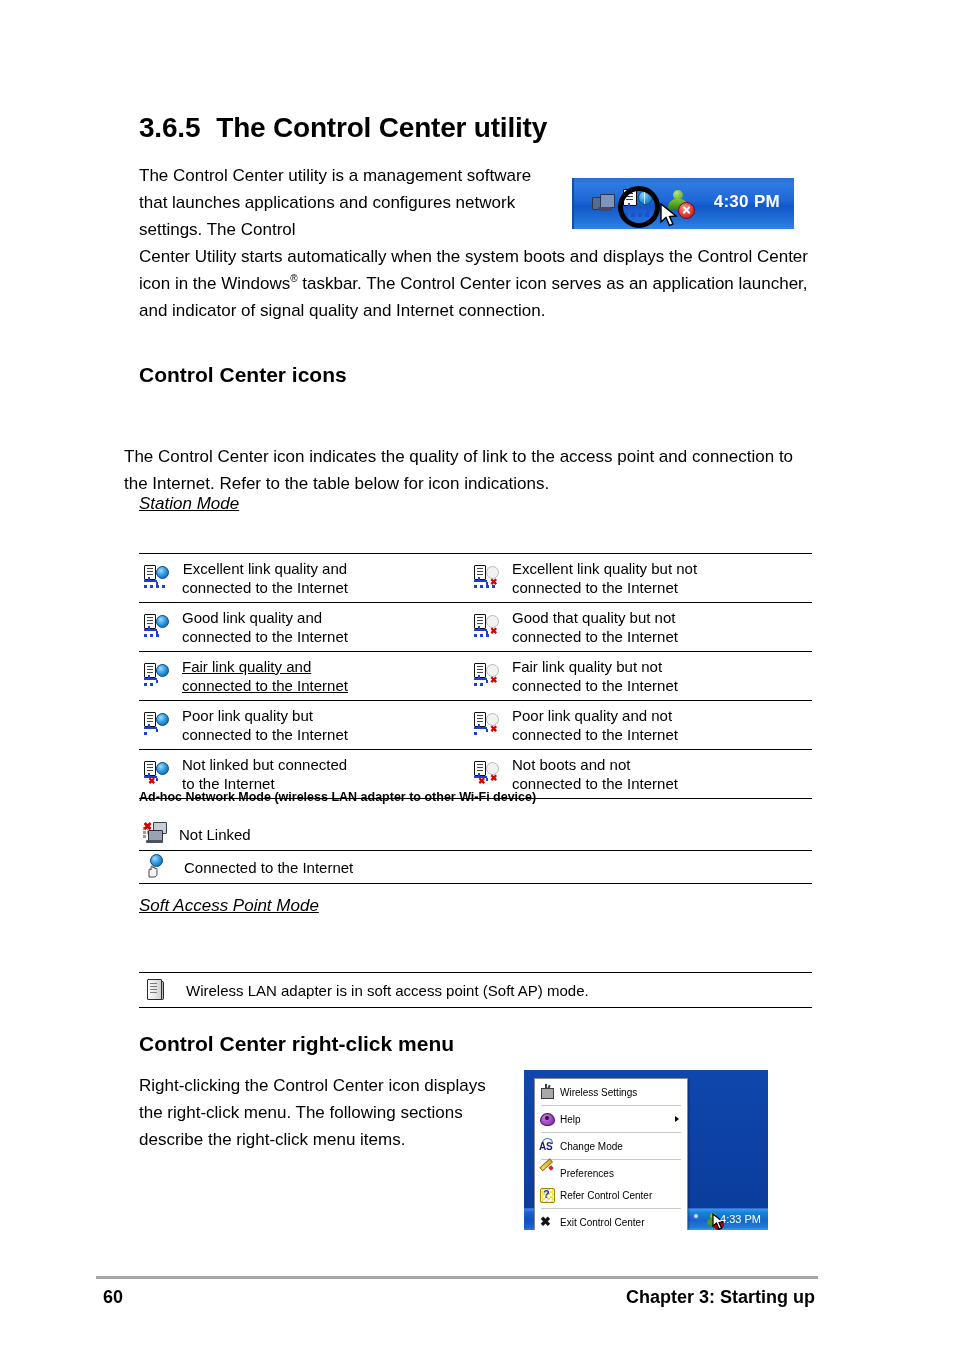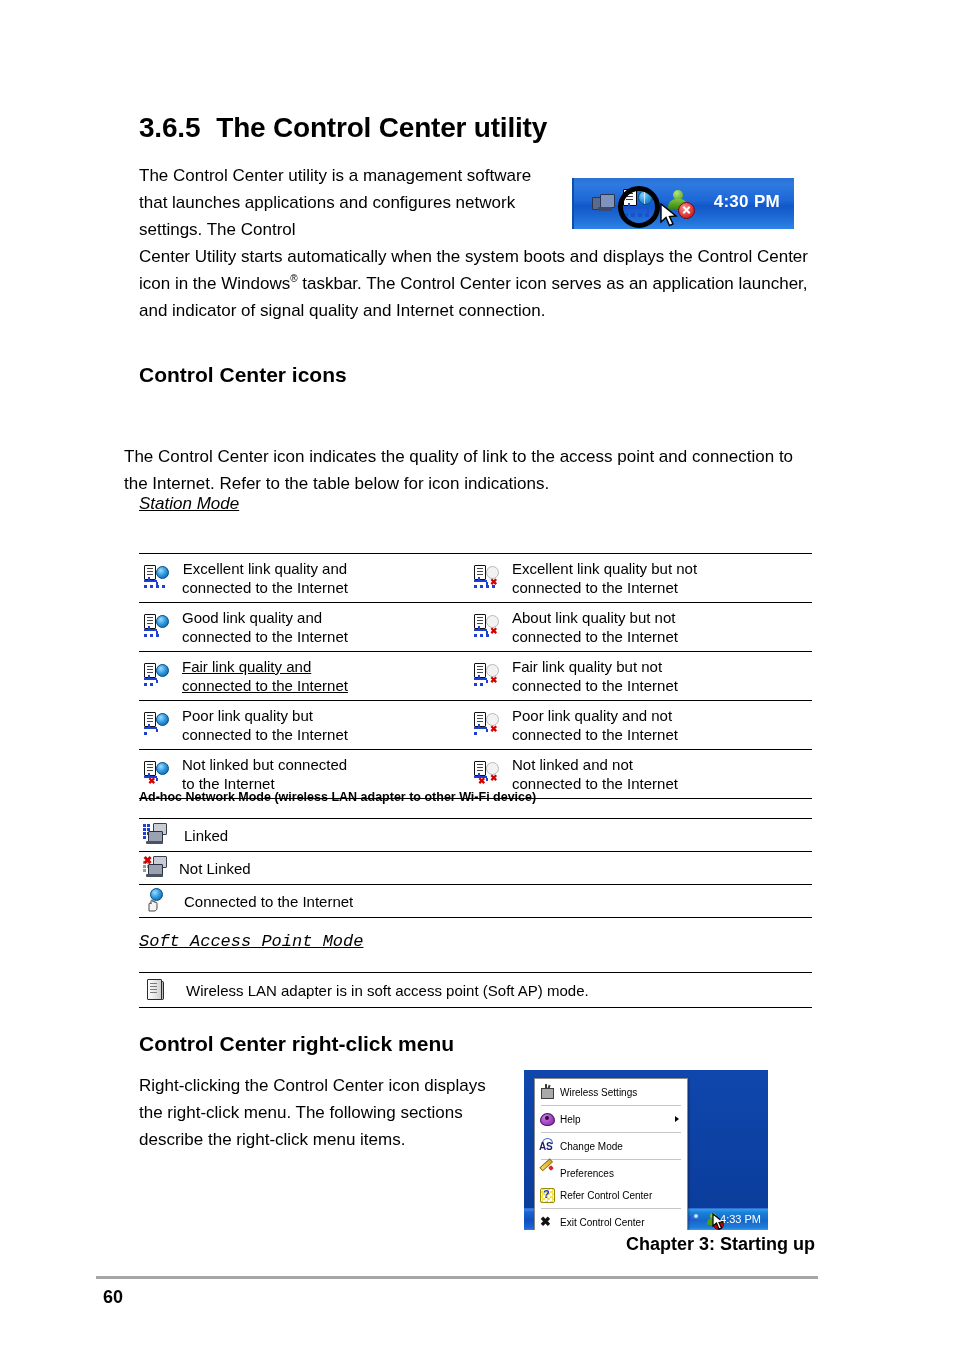--- a/index.html
+++ b/index.html
@@ -46,21 +46,21 @@
 
   .mode-title {
     position: absolute;
     left: 139px;
     font-size: 17px;
     font-style: italic;
     text-decoration: underline;
     white-space: nowrap;
   }
   #m-station { top: 494px; }
-  #m-softap  { top: 932px; font-family: Liberation Mono, monospace; }
+  #m-softap  { top: 896px; }
 
   .tbl-caption {
     position: absolute;
     left: 139px;
     font-size: 12.5px;
     font-weight: bold;
     white-space: nowrap;
   }
   #cap-infra { top: 533px; }
   #cap-adhoc { top: 790px; }
@@ -381,21 +381,21 @@
     height: 3px;
     background: #a6a6a6;
   }
   .footer-left {
     position: absolute;
     left: 103px; top: 1287px;
     font-size: 18px; font-weight: bold;
   }
   .footer-right {
     position: absolute;
-    right: 139px; top: 1234px;
+    right: 139px; top: 1287px;
     font-size: 18px; font-weight: bold;
     white-space: nowrap;
   }
 </style>
 </head>
 <body>
 
 <div class="page">
 
   <div class="sec-heading">
@@ -542,21 +542,21 @@
                 <div class="s-stem"></div>
                 <div class="s-bar"></div>
                 <div class="s-tick"></div>
                 <div class="s-dots">
                   <b class="d0"></b>
                   <b class="d1"></b>
                   <b class="d2"></b>
                 </div>
               </div>
               <div class="txt">
-                <span>About link quality but not</span>
+                <span>Good that quality but not</span>
                 <span>connected to the Internet</span>
               </div>
             </div>
           </td>
         </tr>
         <tr class="rowline">
           <td style="width: 330px; text-decoration: underline;">
             <div class="cell" style="padding: 5px 0px 5px 4px;">
               <div class="ico-station">
                 <div class="s-doc">
@@ -683,53 +683,32 @@
                 </div>
                 <div class="s-globe-off"></div>
                 <div class="s-xmark">✖</div>
                 <div class="s-stem"></div>
                 <div class="s-bar"></div>
                 <div class="s-tick"></div>
                 <div class="s-xlink">✖</div>
                 <div class="s-dots"></div>
               </div>
               <div class="txt">
-                <span>Not linked and not</span>
+                <span>Not boots and not</span>
                 <span>connected to the Internet</span>
               </div>
             </div>
           </td>
         </tr>
       </tbody>
   </table>
 
   <div class="tbl-caption" id="cap-adhoc">Ad-hoc Network Mode (wireless LAN adapter to other Wi-Fi device)</div>
   <table class="itable" id="adhoc-table" style="left:139px; top:818px; width:673px;">
     <tbody id="adhoc-body">
-        <tr class="rowline topline">
-          <td>
-            <div class="cell" style="padding: 3px 0px 3px 4px;">
-              <div class="ico-adhoc">
-                <div class="a-dots">
-                  <b style="left:0px;top:0px;background:#1f3fd0"></b>
-                  <b style="left:4px;top:0px;background:#1f3fd0"></b>
-                  <b style="left:0px;top:4px;background:#1f3fd0"></b>
-                  <b style="left:4px;top:4px;background:#1f3fd0"></b>
-                  <b style="left:0px;top:8px;background:#1f3fd0"></b>
-                  <b style="left:4px;top:8px;background:#1f3fd0"></b>
-                  <b style="left:0px;top:12px;background:#1f3fd0"></b>
-                </div>
-                <div class="a-pc1"></div>
-                <div class="a-pc2"></div>
-                <div class="a-pcbase"></div>
-              </div>
-              <div class="txt" style="margin-left: 15px;">Linked</div>
-            </div>
-          </td>
-        </tr>
         <tr class="rowline">
           <td>
             <div class="cell" style="padding: 3px 0px 3px 4px;">
               <div class="ico-adhoc">
                 <div class="a-dots" style="top:6px">
                   <b style="left:0px;top:0px;background:#9a9a9a"></b>
                   <b style="left:4px;top:0px;background:#9a9a9a"></b>
                   <b style="left:0px;top:4px;background:#9a9a9a"></b>
                   <b style="left:4px;top:4px;background:#9a9a9a"></b>
                   <b style="left:0px;top:8px;background:#9a9a9a"></b>

